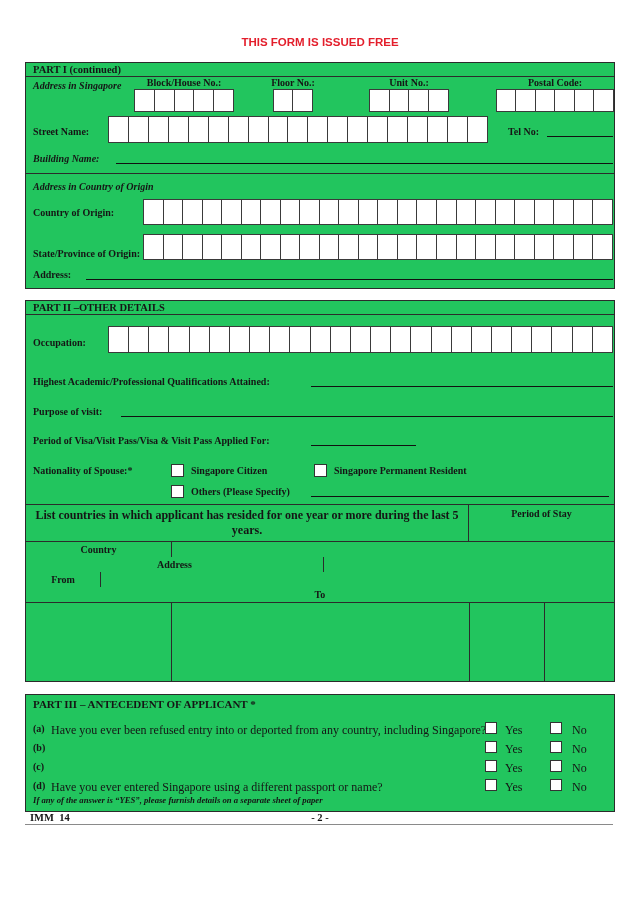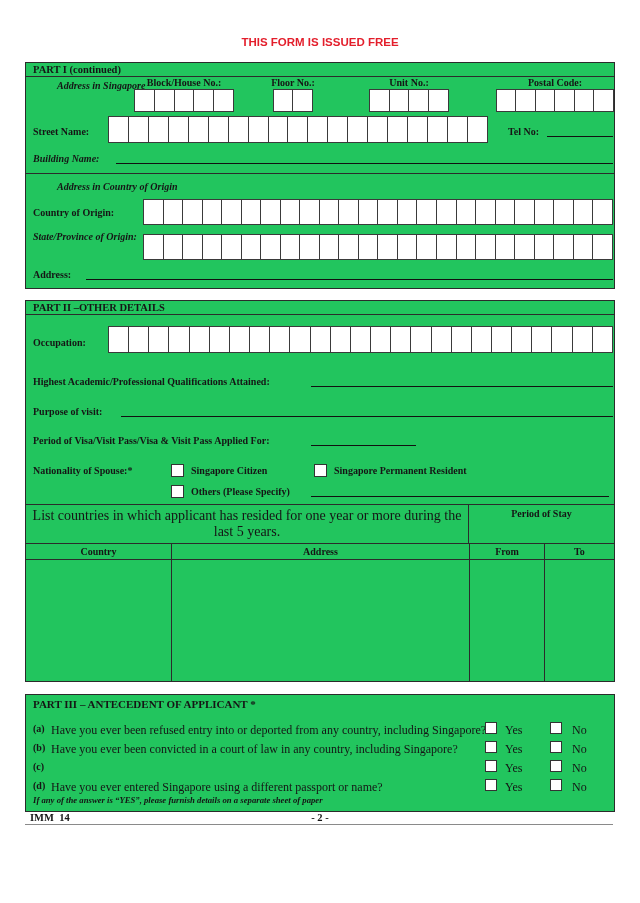--- a/index.html
+++ b/index.html
@@ -6,33 +6,33 @@
   body{background:#ffffff;width:640px;height:903px;position:relative;
        font-family:"Liberation Serif", serif;color:#151515;}
   .abs{position:absolute;}
   .notice{width:100%;text-align:center;top:36px;left:0;
           font-family:"Liberation Sans", sans-serif;font-weight:bold;font-size:11.5px;}
   .box{left:25px;width:588px;border:1.6px solid #2b2b2b;background:#22c55e;}
   .box-header{border-bottom:1.6px solid #2b2b2b;padding:1px 0 1px 7px;
               font-weight:bold;font-size:10.5px;}
   .box-header-plain{padding:3px 0 1px 7px;font-weight:bold;font-size:11px;}
   .lbl{font-weight:bold;font-size:10px;white-space:nowrap;}
-  .lbl-it{font-weight:bold;font-style:italic;font-size:10px;white-space:nowrap;margin-left:24px;}
+  .lbl-it{font-weight:bold;font-style:italic;font-size:10px;white-space:nowrap;}
   .cells{display:flex;}
   .cells .cell{flex:1;border:1.2px solid #3a3a3a;margin-left:-1.2px;background:#fff;}
   .cells .cell:first-child{margin-left:0;}
   .grp{display:flex;flex-direction:column;align-items:center;}
   .grp .lbl{margin-bottom:1px;}
   .ul{border-bottom:1.6px solid #111;}
   .cb{width:11px;height:11px;border:1.2px solid #333;background:#fff;display:inline-block;}
   .thead1{display:flex;border-top:1.4px solid #2b2b2b;}
   .thead1 .c1{width:442px;border-right:1.4px solid #2b2b2b;text-align:center;
-              font-weight:normal;font-size:14px;padding:3px 0;}
+              font-weight:bold;font-size:12px;padding:3px 0;}
   .thead1 .c2{flex:1;text-align:center;font-weight:bold;font-size:10px;padding:3px 0;}
-  .thead2{display:flex;border-top:1.4px solid #2b2b2b;border-bottom:1.4px solid #2b2b2b;}
+  .thead2{display:flex;border-top:1.4px solid #2b2b2b;border-bottom:1.4px solid #2b2b2b;flex-direction:column;}
   .thead2 div{font-weight:bold;font-size:10px;text-align:center;padding:2px 0;}
   .tc1{width:145px;border-right:1.2px solid #2b2b2b;}
   .tc2{width:297px;border-right:1.2px solid #2b2b2b;}
   .tc3{width:74px;border-right:1.2px solid #2b2b2b;}
   .tc4{flex:1;}
   .tbody{display:flex;flex:1;}
   .q-id{font-weight:bold;font-size:10px;}
   .q-text{font-weight:normal;font-size:12px;white-space:nowrap;}
   .note{font-weight:bold;font-style:italic;font-size:8.7px;white-space:nowrap;}
   .footer-text{font-weight:bold;font-size:10.5px;white-space:pre;}
@@ -138,21 +138,21 @@
       <span class="cell"></span>
       <span class="cell"></span>
       <span class="cell"></span>
       <span class="cell"></span>
       <span class="cell"></span>
       <span class="cell"></span>
       <span class="cell"></span>
       <span class="cell"></span>
     </div>
 
-  <div class="abs lbl" style="left:7px;top:168px;font-style:italic;">State/Province of Origin:</div>
+  <div class="abs lbl" style="left:7px;top:185px;">State/Province of Origin:</div>
   <div class="abs cells" style="left:117px;top:171px;width:470px;height:26px;">
       <span class="cell"></span>
       <span class="cell"></span>
       <span class="cell"></span>
       <span class="cell"></span>
       <span class="cell"></span>
       <span class="cell"></span>
       <span class="cell"></span>
       <span class="cell"></span>
       <span class="cell"></span>
@@ -252,21 +252,20 @@
   <div class="box-header-plain">PART III – ANTECEDENT OF APPLICANT *</div>
 
   <div class="abs q-id" style="left:7px;top:28px;">(a)</div>
   <div class="abs q-text" style="left:25px;top:28px;">Have you ever been refused entry into or deported from any country, including Singapore?</div>
   <span class="abs cb" style="left:459px;top:27px;width:10px;height:10px;"></span>
   <div class="abs q-text" style="left:479px;top:28px;">Yes</div>
   <span class="abs cb" style="left:524px;top:27px;width:10px;height:10px;"></span>
   <div class="abs q-text" style="left:546px;top:28px;">No</div>
 
   <div class="abs q-id" style="left:7px;top:47px;">(b)</div>
-  <div class="abs q-text" style="left:25px;top:47px;">Have you ever been convicted in a court of law in any country, including Singapore?</div>
   <span class="abs cb" style="left:459px;top:46px;width:10px;height:10px;"></span>
   <div class="abs q-text" style="left:479px;top:47px;">Yes</div>
   <span class="abs cb" style="left:524px;top:46px;width:10px;height:10px;"></span>
   <div class="abs q-text" style="left:546px;top:47px;">No</div>
 
   <div class="abs q-id" style="left:7px;top:66px;">(c)</div>
   <span class="abs cb" style="left:459px;top:65px;width:10px;height:10px;"></span>
   <div class="abs q-text" style="left:479px;top:66px;">Yes</div>
   <span class="abs cb" style="left:524px;top:65px;width:10px;height:10px;"></span>
   <div class="abs q-text" style="left:546px;top:66px;">No</div>

